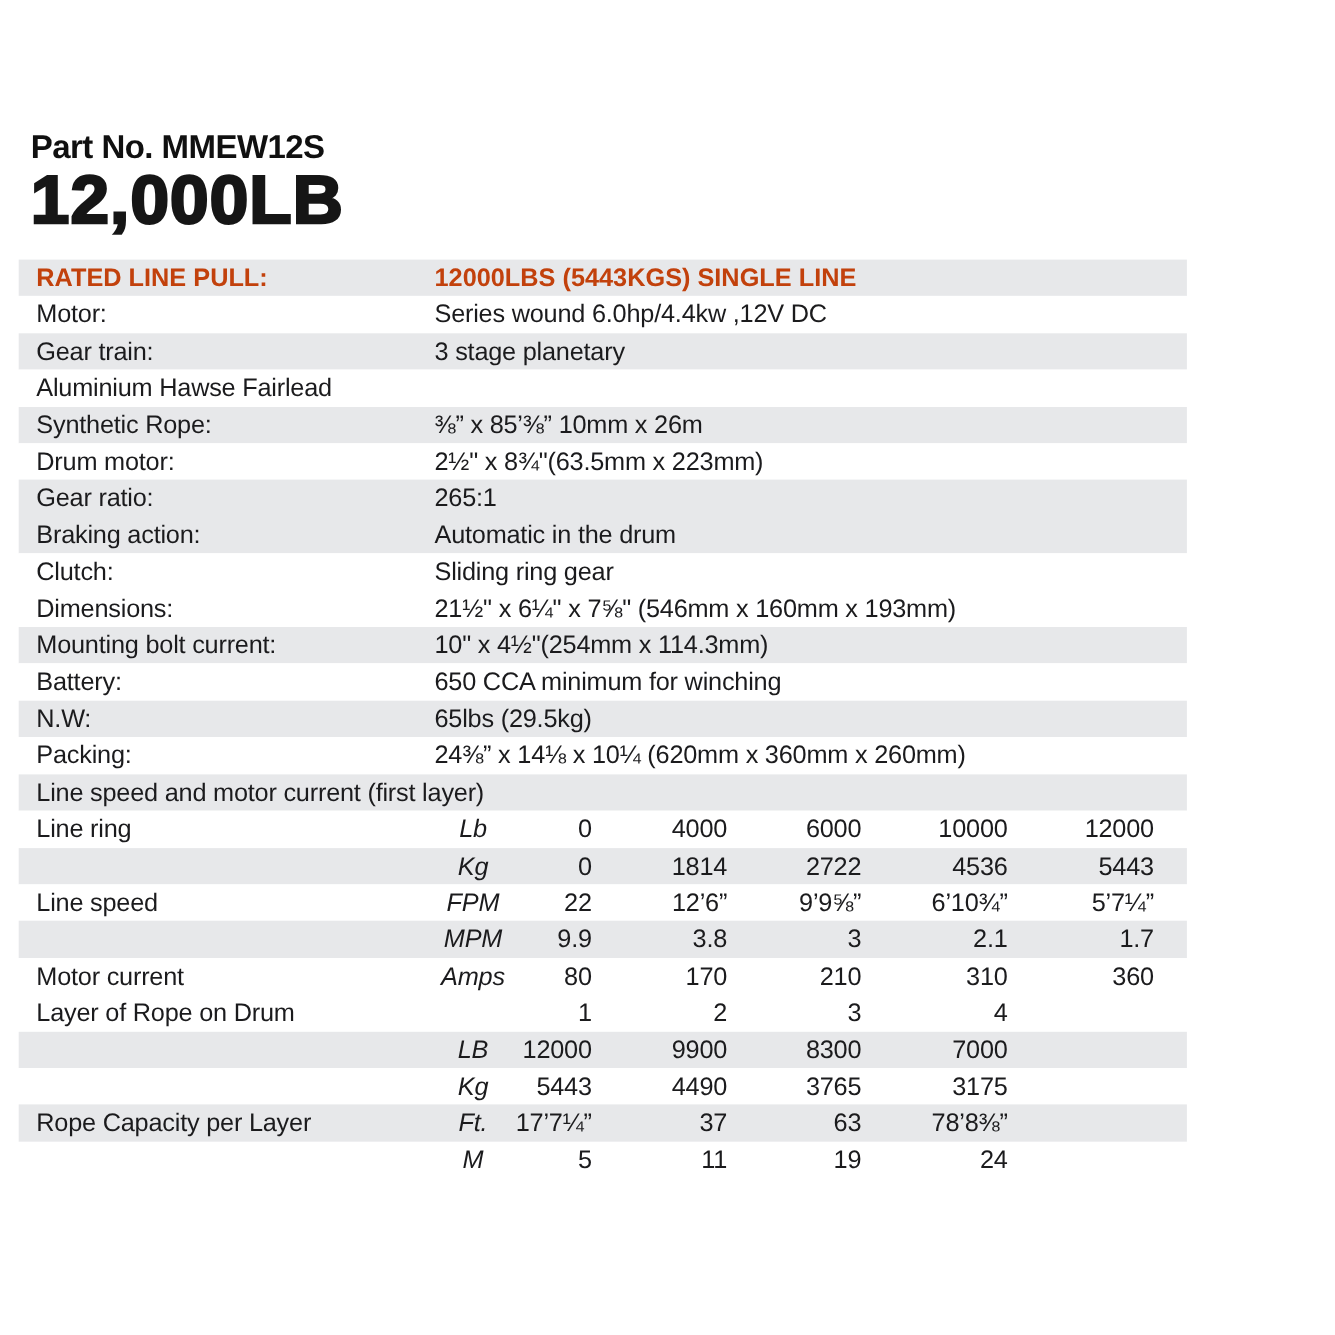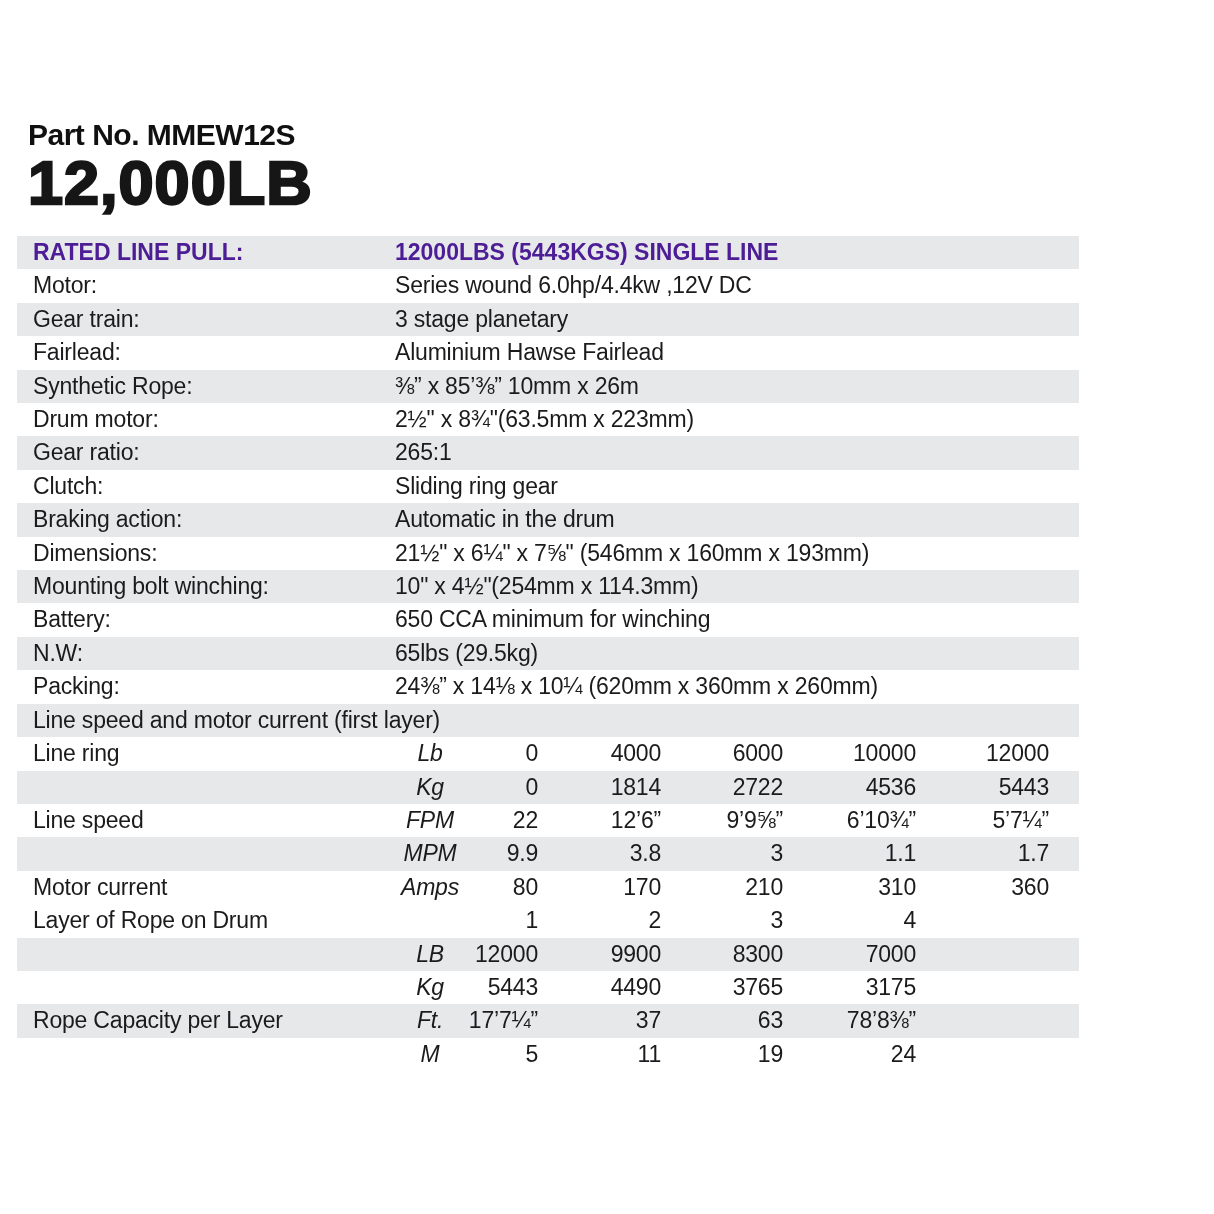--- a/index.html
+++ b/index.html
@@ -54,21 +54,21 @@
     font-size: 23px;
     letter-spacing: -0.2px;
     line-height: 33.42px;
     white-space: nowrap;
   }
   .row.gray { background: #e7e8ea; }
   .row.white { background: #ffffff; }
   .row.spec { grid-template-columns: 362px 1fr; }
   .row.section { grid-template-columns: 1fr; }
   .row.data { grid-template-columns: 362px 70px 73px 123px 122px 133px 133px 1fr; }
-  .row.bold-row { font-weight: bold; color: #4c1d95; letter-spacing: 0px; }
+  .row.bold-row { font-weight: bold; color: #c2410c; letter-spacing: 0px; }
   .cell-num { text-align: right; }
   .cell-unit { text-align: center; font-style: italic; }
 </style>
 </head>
 <body>
 
 <div class="page">
   <div class="header">
     <div class="part-no">Part No. MMEW12S</div>
     <div class="model">12,000LB</div>
@@ -80,49 +80,48 @@
       </div>
       <div class="row spec white">
         <div class="cell-label">Motor:</div>
         <div class="cell-value">Series wound 6.0hp/4.4kw ,12V DC</div>
       </div>
       <div class="row spec gray">
         <div class="cell-label">Gear train:</div>
         <div class="cell-value">3 stage planetary</div>
       </div>
       <div class="row spec white">
-        <div class="cell-label">Fairlead:</div>
         <div class="cell-value">Aluminium Hawse Fairlead</div>
       </div>
       <div class="row spec gray">
         <div class="cell-label">Synthetic Rope:</div>
         <div class="cell-value">⅜” x 85’⅜” 10mm x 26m</div>
       </div>
       <div class="row spec white">
         <div class="cell-label">Drum motor:</div>
         <div class="cell-value">2½" x 8¾"(63.5mm x 223mm)</div>
       </div>
       <div class="row spec gray">
         <div class="cell-label">Gear ratio:</div>
         <div class="cell-value">265:1</div>
       </div>
+      <div class="row spec gray">
+        <div class="cell-label">Braking action:</div>
+        <div class="cell-value">Automatic in the drum</div>
+      </div>
       <div class="row spec white">
         <div class="cell-label">Clutch:</div>
         <div class="cell-value">Sliding ring gear</div>
       </div>
-      <div class="row spec gray">
-        <div class="cell-label">Braking action:</div>
-        <div class="cell-value">Automatic in the drum</div>
-      </div>
       <div class="row spec white">
         <div class="cell-label">Dimensions:</div>
         <div class="cell-value">21½" x 6¼" x 7⅝" (546mm x 160mm x 193mm)</div>
       </div>
       <div class="row spec gray">
-        <div class="cell-label">Mounting bolt winching:</div>
+        <div class="cell-label">Mounting bolt current:</div>
         <div class="cell-value">10" x 4½"(254mm x 114.3mm)</div>
       </div>
       <div class="row spec white">
         <div class="cell-label">Battery:</div>
         <div class="cell-value">650 CCA minimum for winching</div>
       </div>
       <div class="row spec gray">
         <div class="cell-label">N.W:</div>
         <div class="cell-value">65lbs (29.5kg)</div>
       </div>
@@ -159,21 +158,21 @@
         <div class="cell-num">9’9⅝”</div>
         <div class="cell-num">6’10¾”</div>
         <div class="cell-num">5’7¼”</div>
       </div>
       <div class="row data gray">
         <div class="cell-label"></div>
         <div class="cell-unit">MPM</div>
         <div class="cell-num">9.9</div>
         <div class="cell-num">3.8</div>
         <div class="cell-num">3</div>
-        <div class="cell-num">1.1</div>
+        <div class="cell-num">2.1</div>
         <div class="cell-num">1.7</div>
       </div>
       <div class="row data white">
         <div class="cell-label">Motor current</div>
         <div class="cell-unit">Amps</div>
         <div class="cell-num">80</div>
         <div class="cell-num">170</div>
         <div class="cell-num">210</div>
         <div class="cell-num">310</div>
         <div class="cell-num">360</div>

